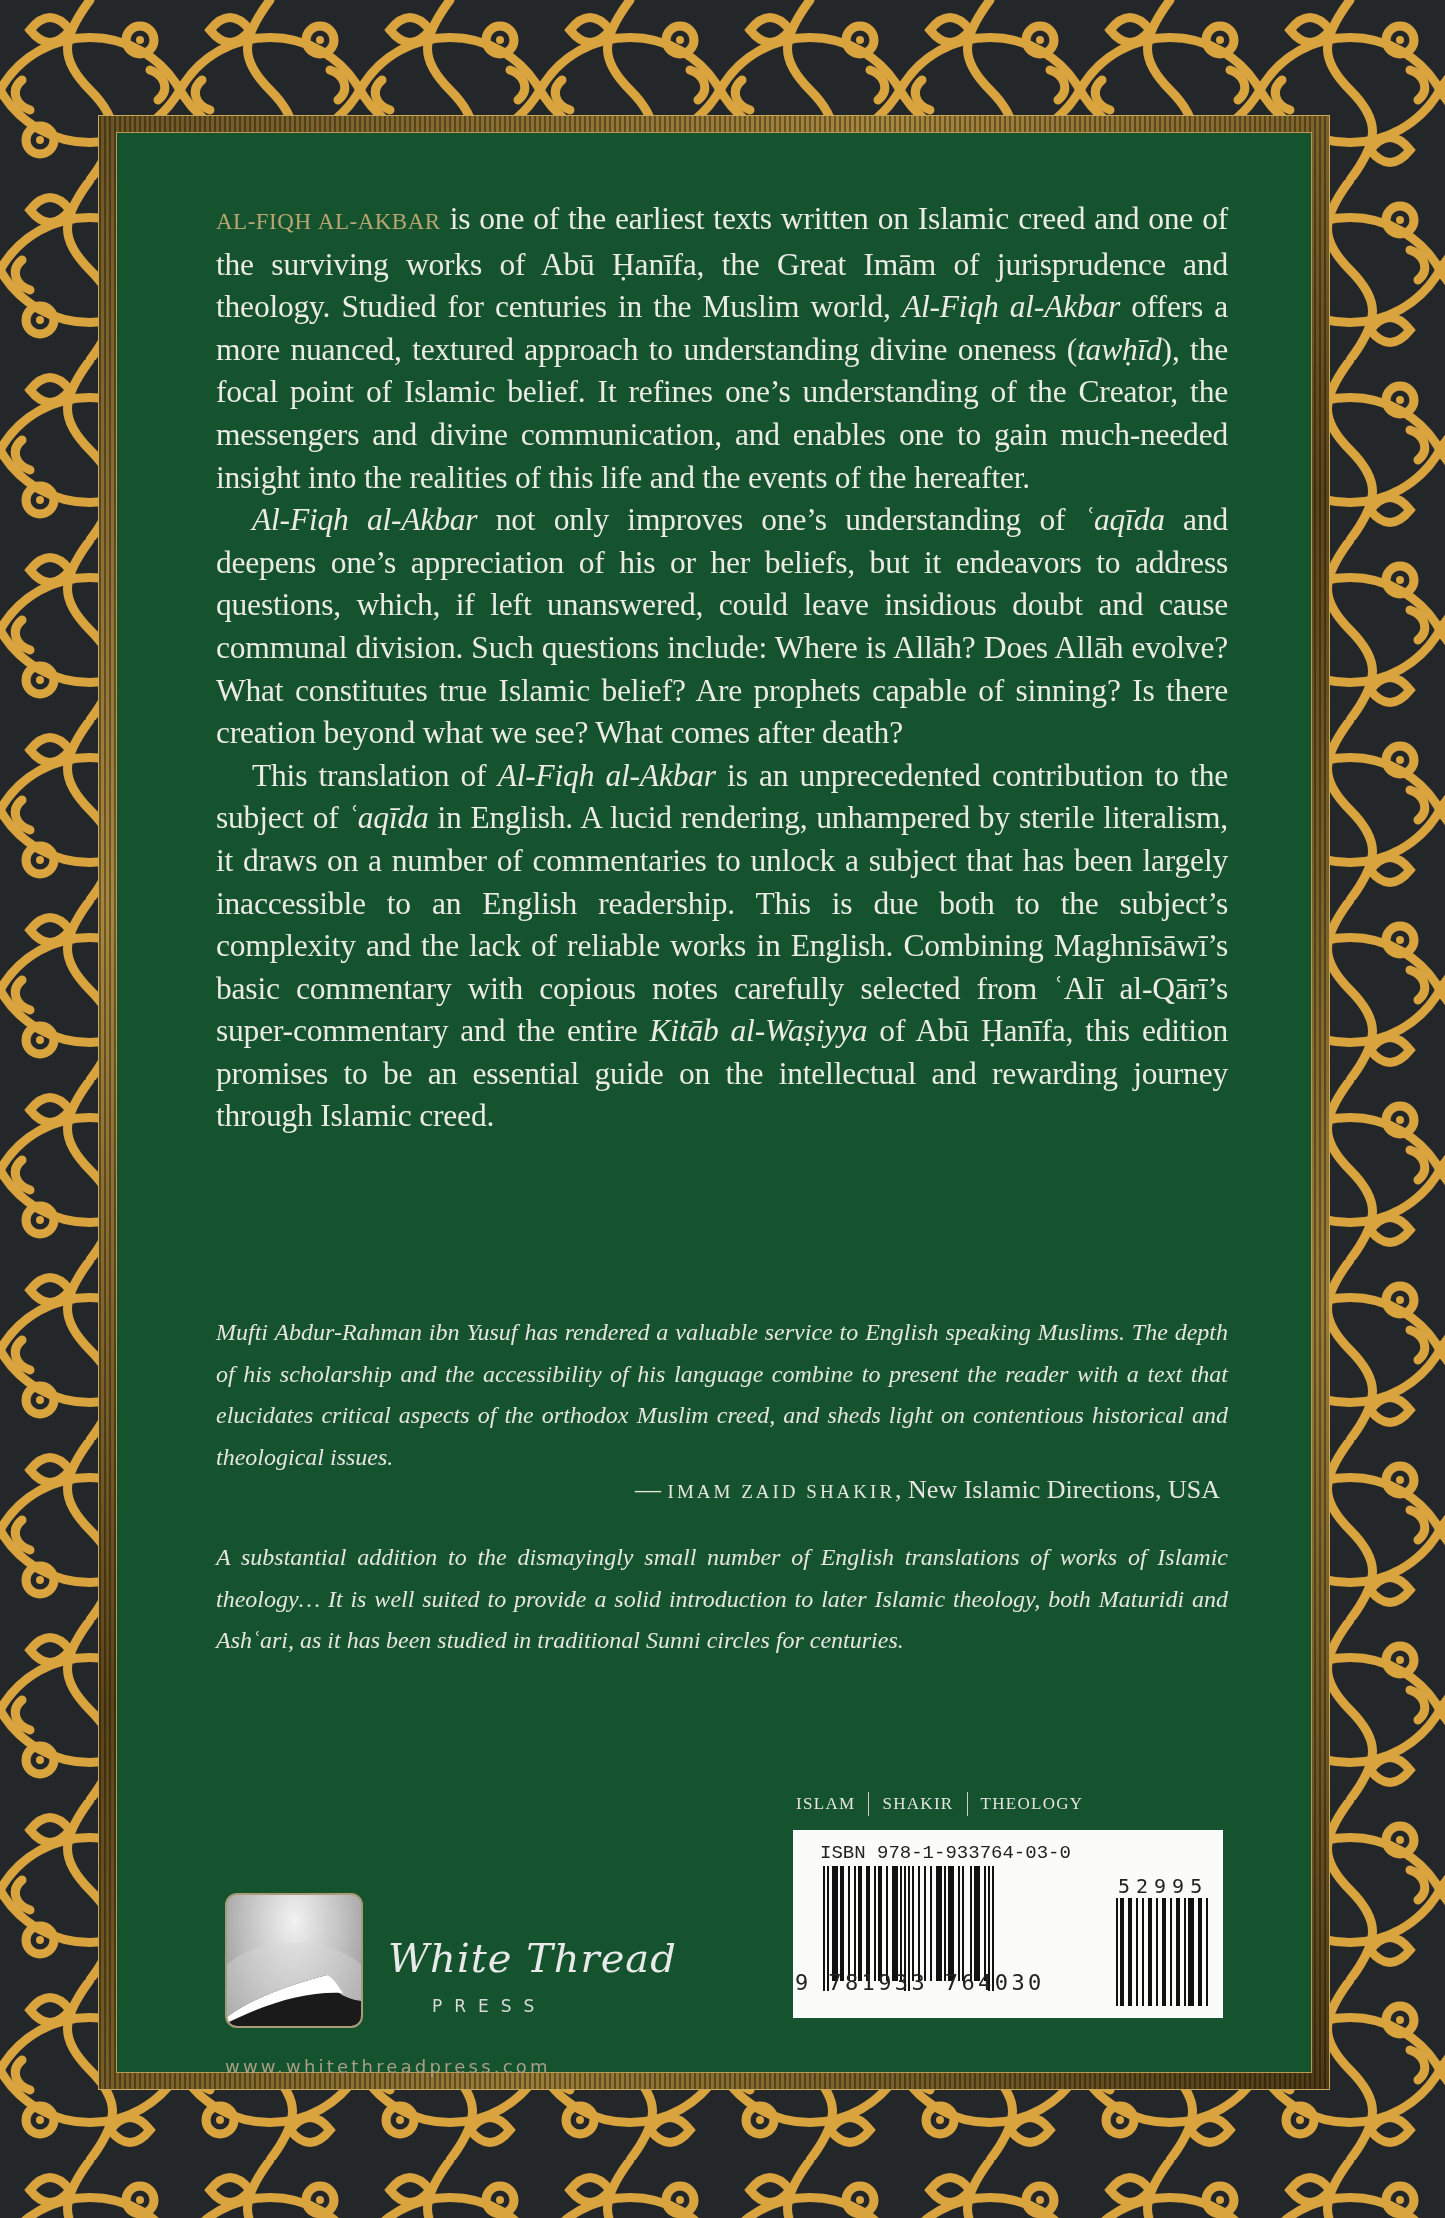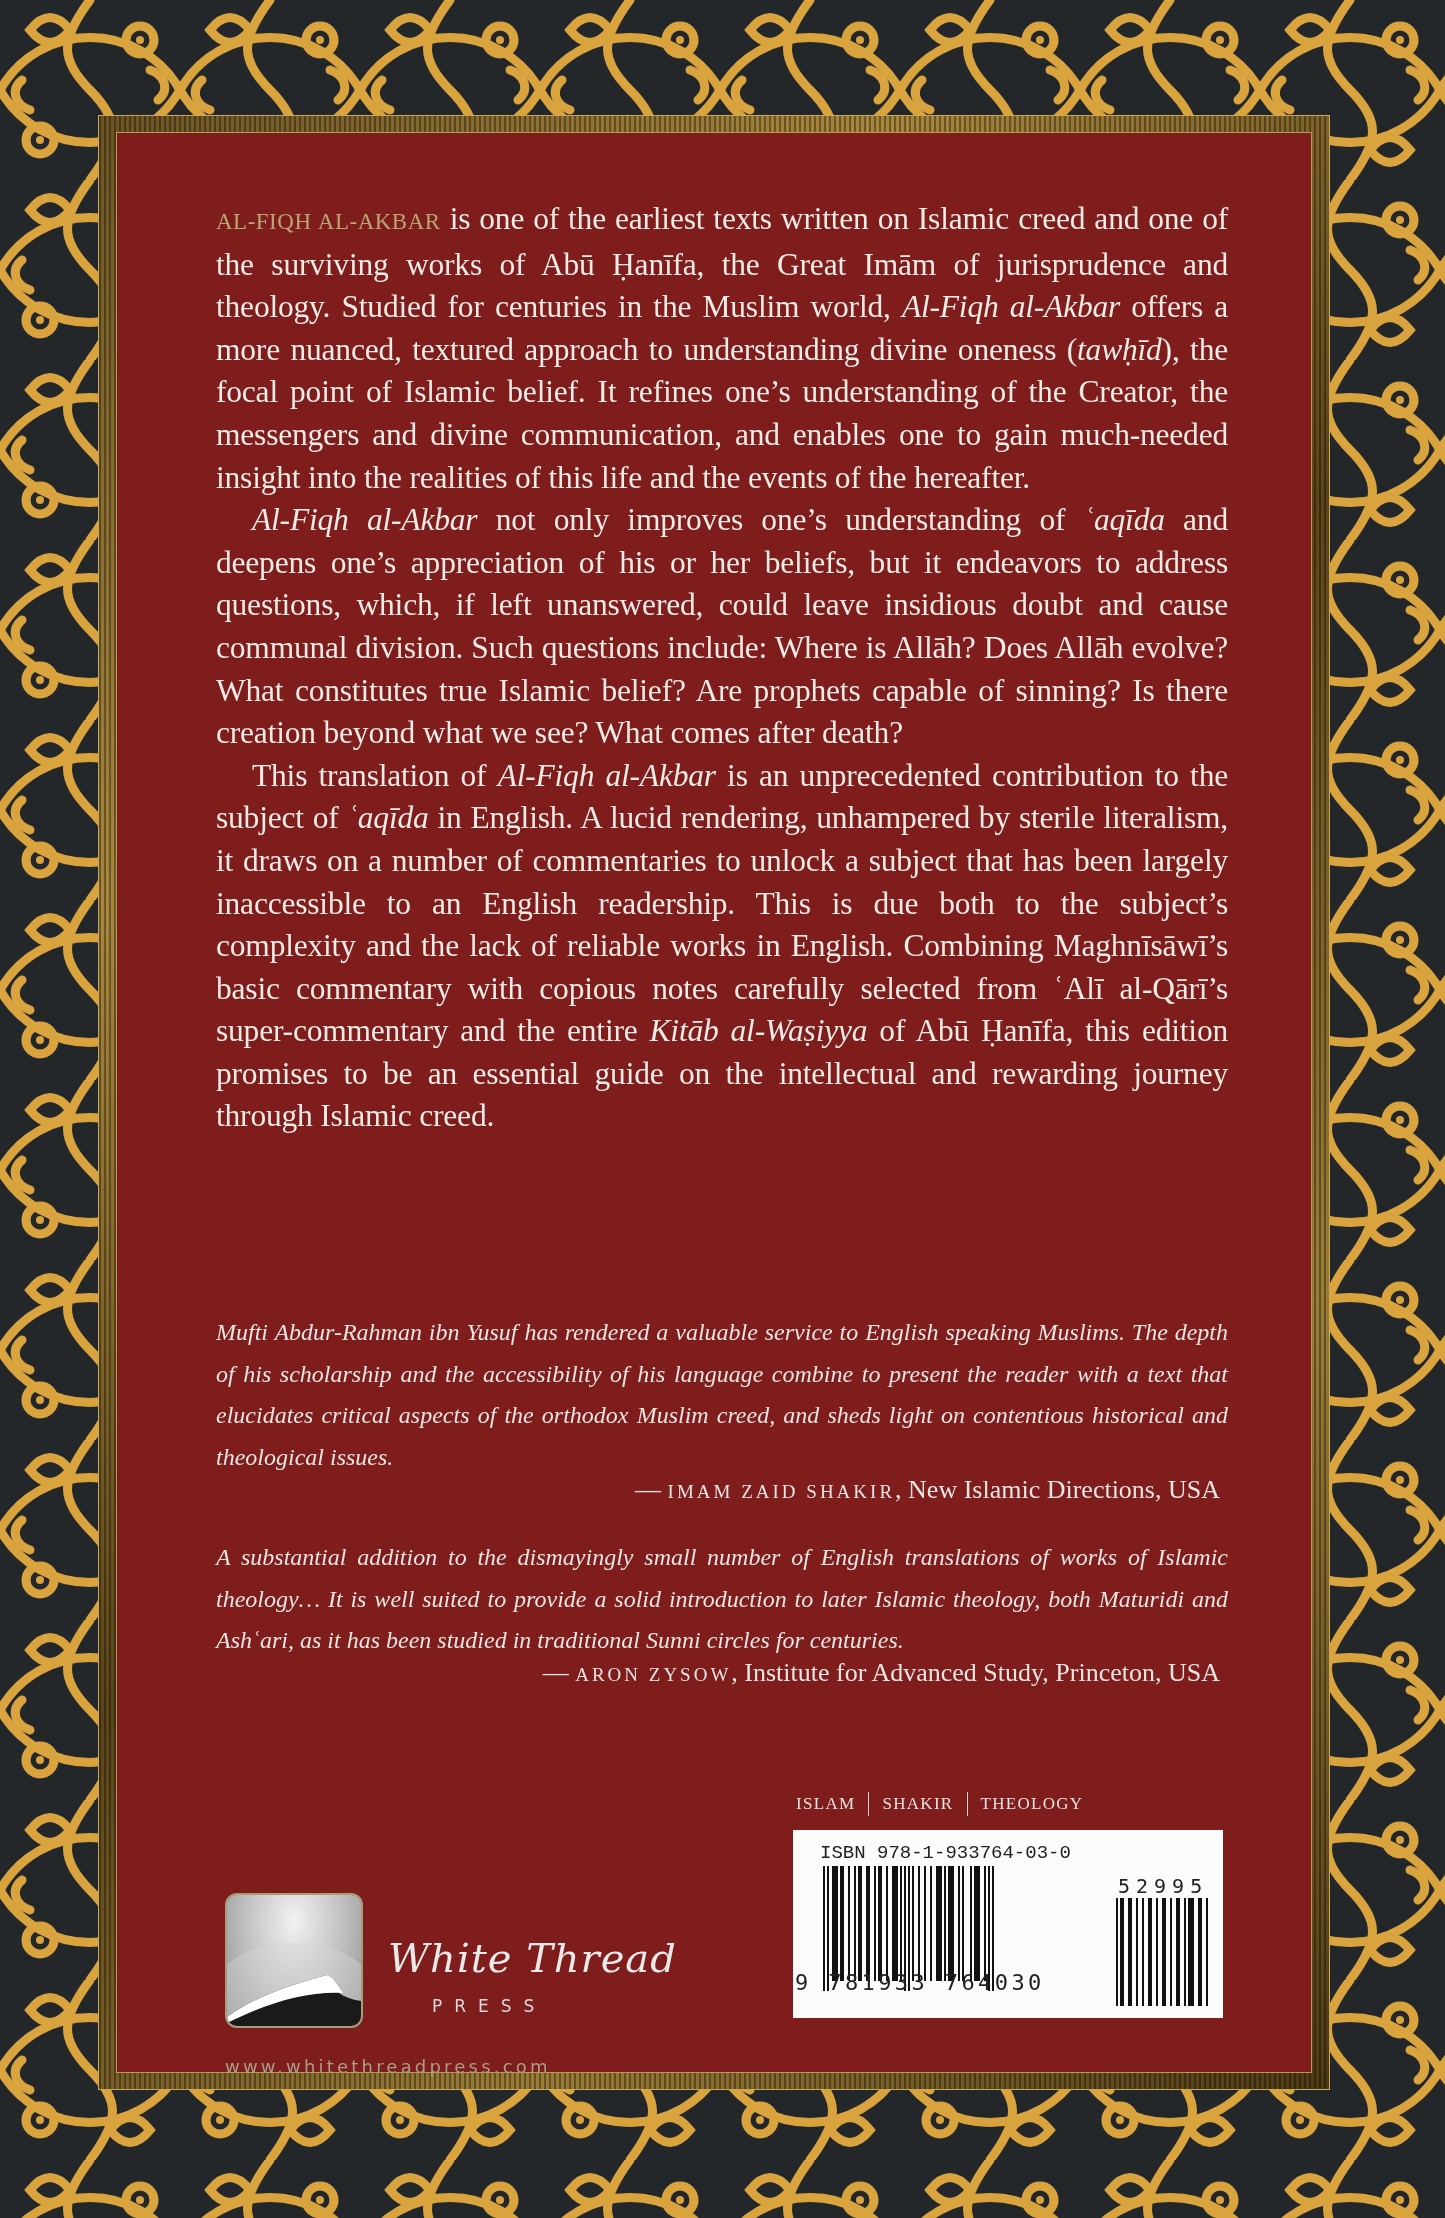--- a/index.html
+++ b/index.html
@@ -12,21 +12,21 @@
   .frame {
     position: absolute; left: 98px; top: 115px; width: 1232px; height: 1975px;
     box-sizing: border-box;
     background:
       repeating-linear-gradient(90deg, rgba(0,0,0,0.35) 0 2px, rgba(0,0,0,0) 2px 5px),
       linear-gradient(135deg, #6b5424 0%, #a8873d 25%, #5a4419 50%, #9b7d36 75%, #4d3a15 100%);
     border: 1px solid #c9a85a;
   }
   .panel {
     position: absolute; left: 116px; top: 132px; width: 1196px; height: 1941px;
-    background: #7f1d1d;
+    background: #14532d;
     box-shadow: inset 0 0 0 1px #b89a52;
   }
   .body-text {
     position: absolute; left: 100px; width: 1012px; top: 66px;
     color: #ecebe6; font-size: 31.5px; line-height: 42.6px;
     text-align: justify; letter-spacing: -0.2px;
   }
   .body-text p { margin: 0; }
   .body-text p + p { text-indent: 36px; }
   .lead-smallcaps { color: #b9a572; font-size: 23px; letter-spacing: 0.5px; }
@@ -116,21 +116,20 @@
   <div class="body-text">
     <p><span class="lead-smallcaps">AL-FIQH AL-AKBAR</span><span> is one of the earliest texts written on Islamic creed and one of the surviving works of Abū Ḥanīfa, the Great Imām of jurisprudence and theology. Studied for centuries in the Muslim world, </span><em>Al-Fiqh al-Akbar</em><span> offers a more nuanced, textured approach to understanding divine oneness (</span><em>tawḥīd</em><span>), the focal point of Islamic belief. It refines one’s understanding of the Creator, the messengers and divine communication, and enables one to gain much-needed insight into the realities of this life and the events of the hereafter.</span></p>
     <p><em>Al-Fiqh al-Akbar</em><span> not only improves one’s understanding of </span><em>ʿaqīda</em><span> and deepens one’s appreciation of his or her beliefs, but it endeavors to address questions, which, if left unanswered, could leave insidious doubt and cause communal division. Such questions include: Where is Allāh? Does Allāh evolve? What constitutes true Islamic belief? Are prophets capable of sinning? Is there creation beyond what we see? What comes after death?</span></p>
     <p><span>This translation of </span><em>Al-Fiqh al-Akbar</em><span> is an unprecedented contribution to the subject of </span><em>ʿaqīda</em><span> in English. A lucid rendering, unhampered by sterile literalism, it draws on a number of commentaries to unlock a subject that has been largely inaccessible to an English readership. This is due both to the subject’s complexity and the lack of reliable works in English. Combining Maghnīsāwī’s basic commentary with copious notes carefully selected from ʿAlī al-Qārī’s super-commentary and the entire </span><em>Kitāb al-Waṣiyya</em><span> of Abū Ḥanīfa, this edition promises to be an essential guide on the intellectual and rewarding journey through Islamic creed.</span></p>
   </div>
 
   <div class="quote" style="top:1180px;">Mufti Abdur-Rahman ibn Yusuf has rendered a valuable service to English speaking Muslims. The depth of his scholarship and the accessibility of his language combine to present the reader with a text that elucidates critical aspects of the orthodox Muslim creed, and sheds light on contentious historical and theological issues.</div>
   <div class="attrib" style="top:1343px;"><span>— </span><span class="sc">IMAM ZAID SHAKIR</span><span>, New Islamic Directions, USA</span></div>
 
   <div class="quote" style="top:1405px;">A substantial addition to the dismayingly small number of English translations of works of Islamic theology… It is well suited to provide a solid introduction to later Islamic theology, both Maturidi and Ashʿari, as it has been studied in traditional Sunni circles for centuries.</div>
-  <div class="attrib" style="top:1526px;"><span>— </span><span class="sc">ARON ZYSOW</span><span>, Institute for Advanced Study, Princeton, USA</span></div>
 
   <div class="categories" style="top:1660px;">
     <span>ISLAM</span>
     <span class="sep"></span>
     <span>SHAKIR</span>
     <span class="sep"></span>
     <span>THEOLOGY</span>
   </div>
 
   <div class="barcode-box">

